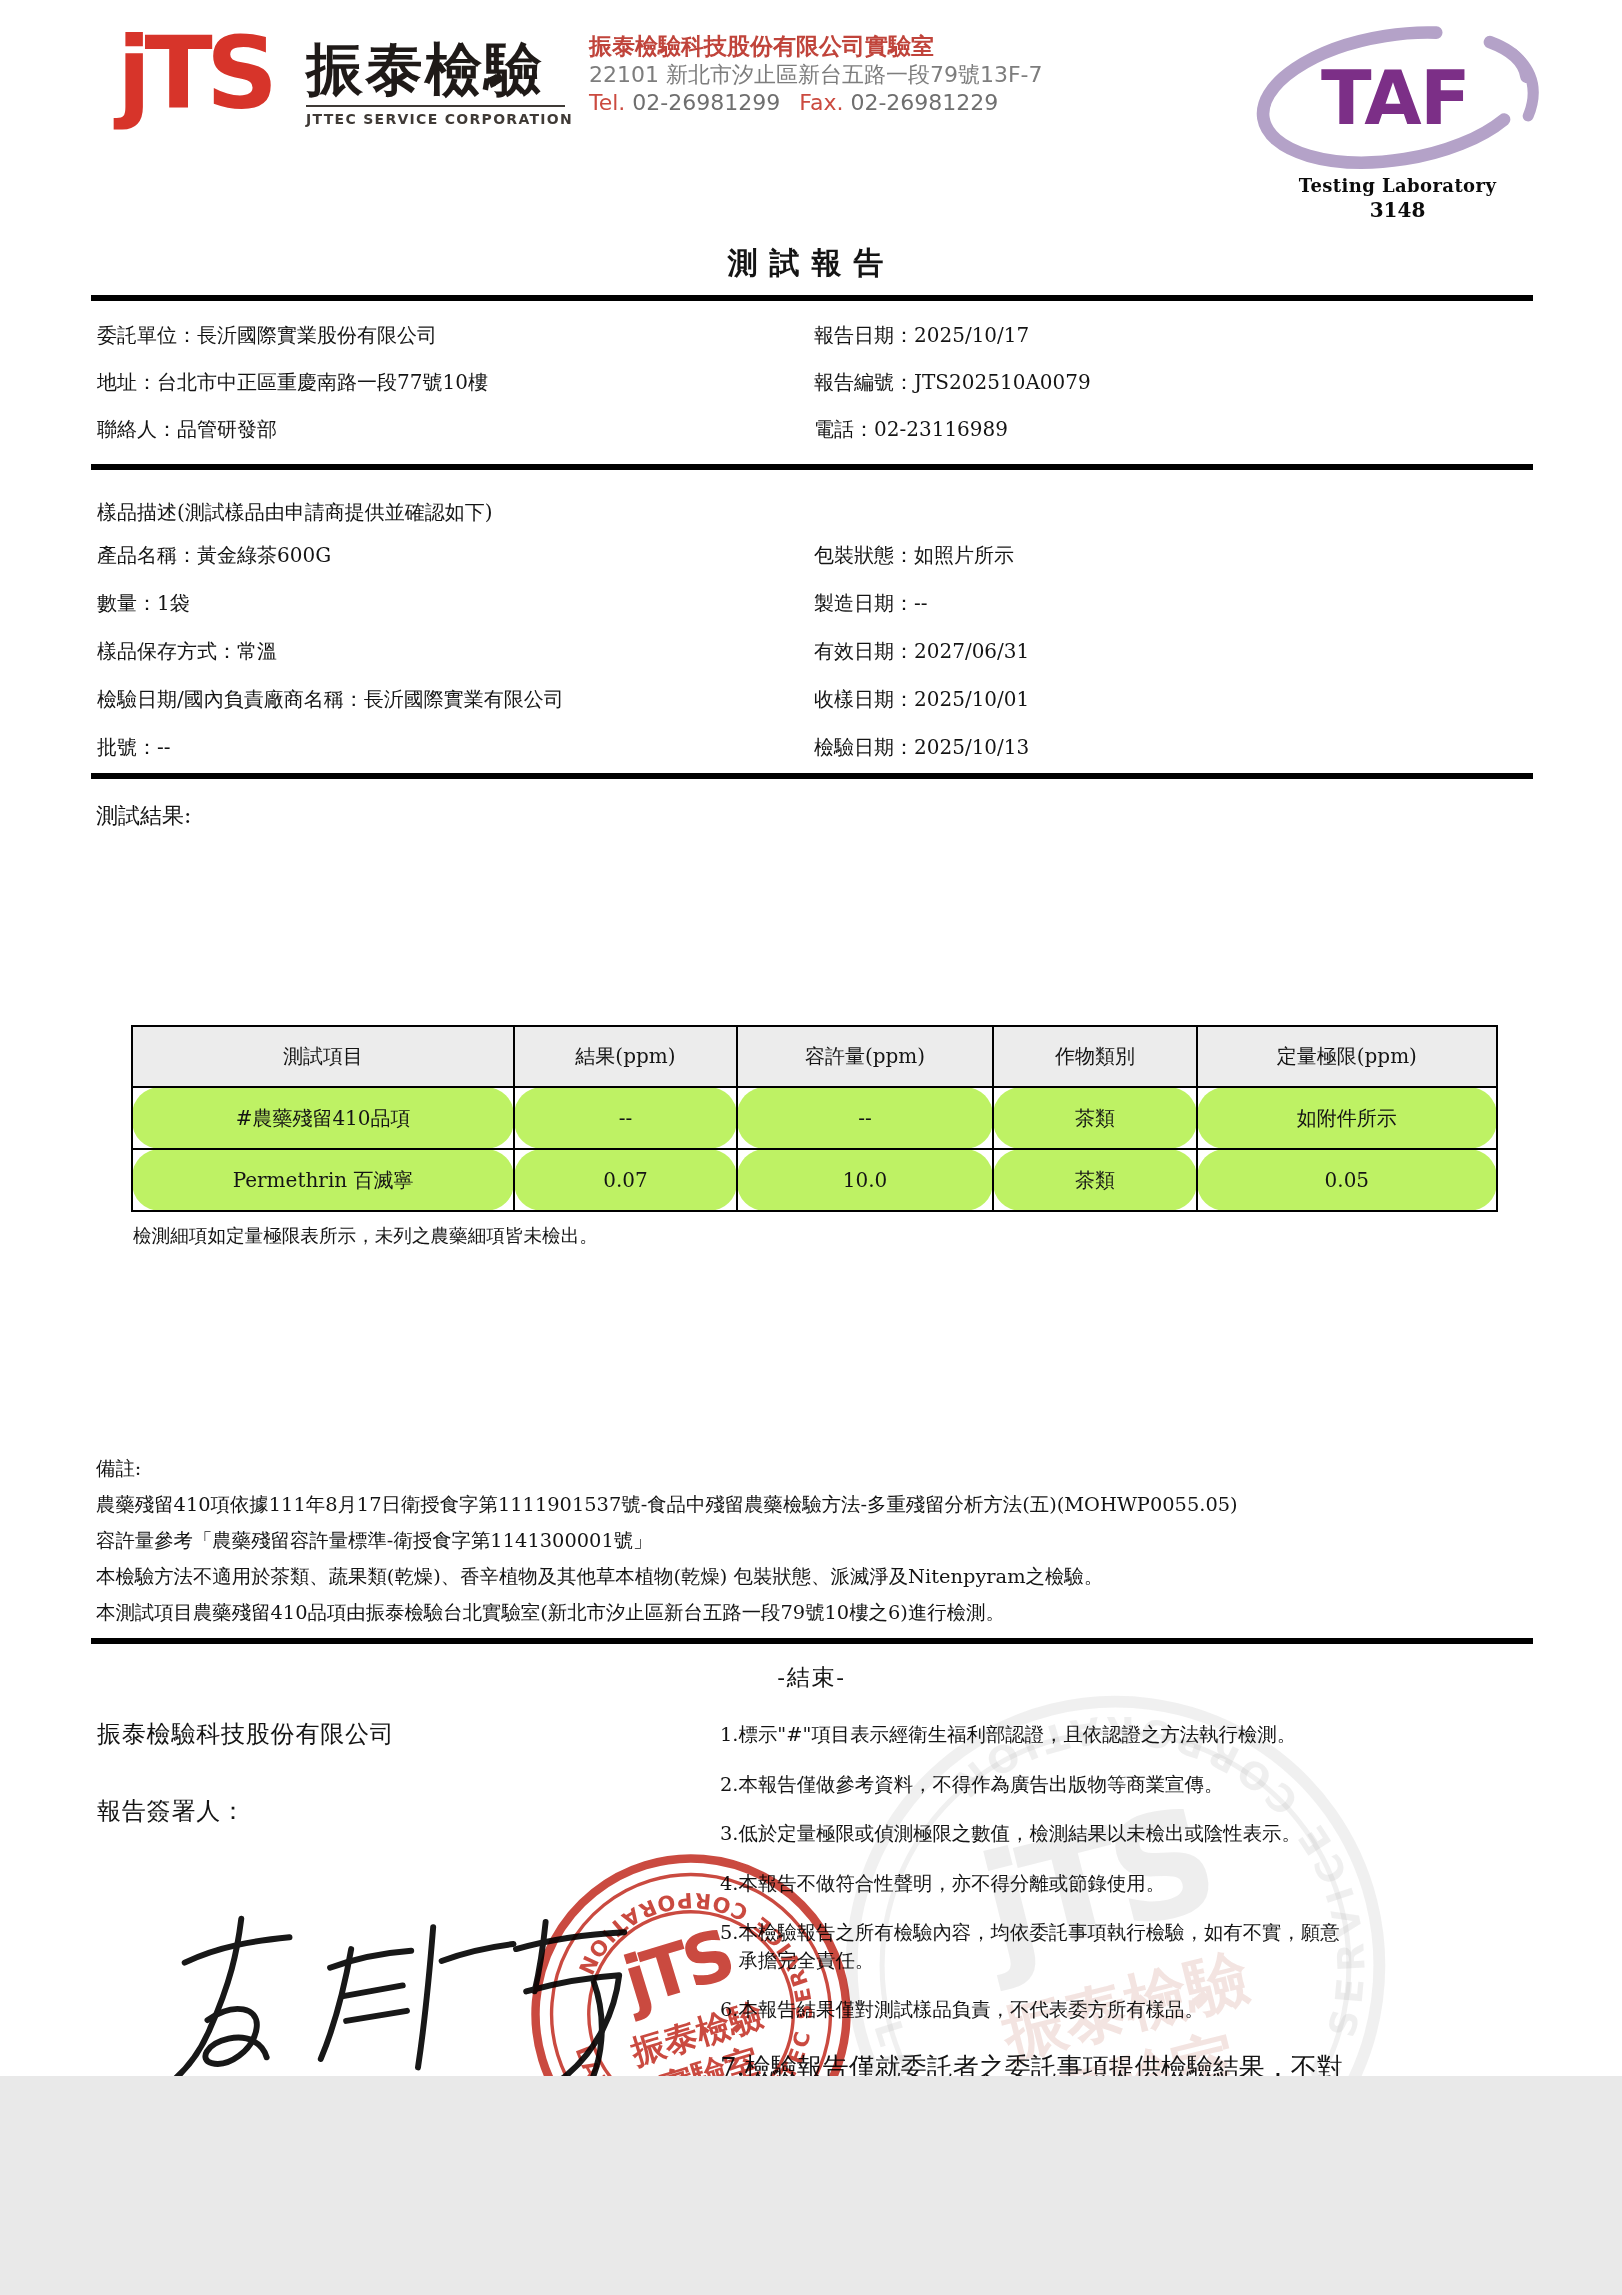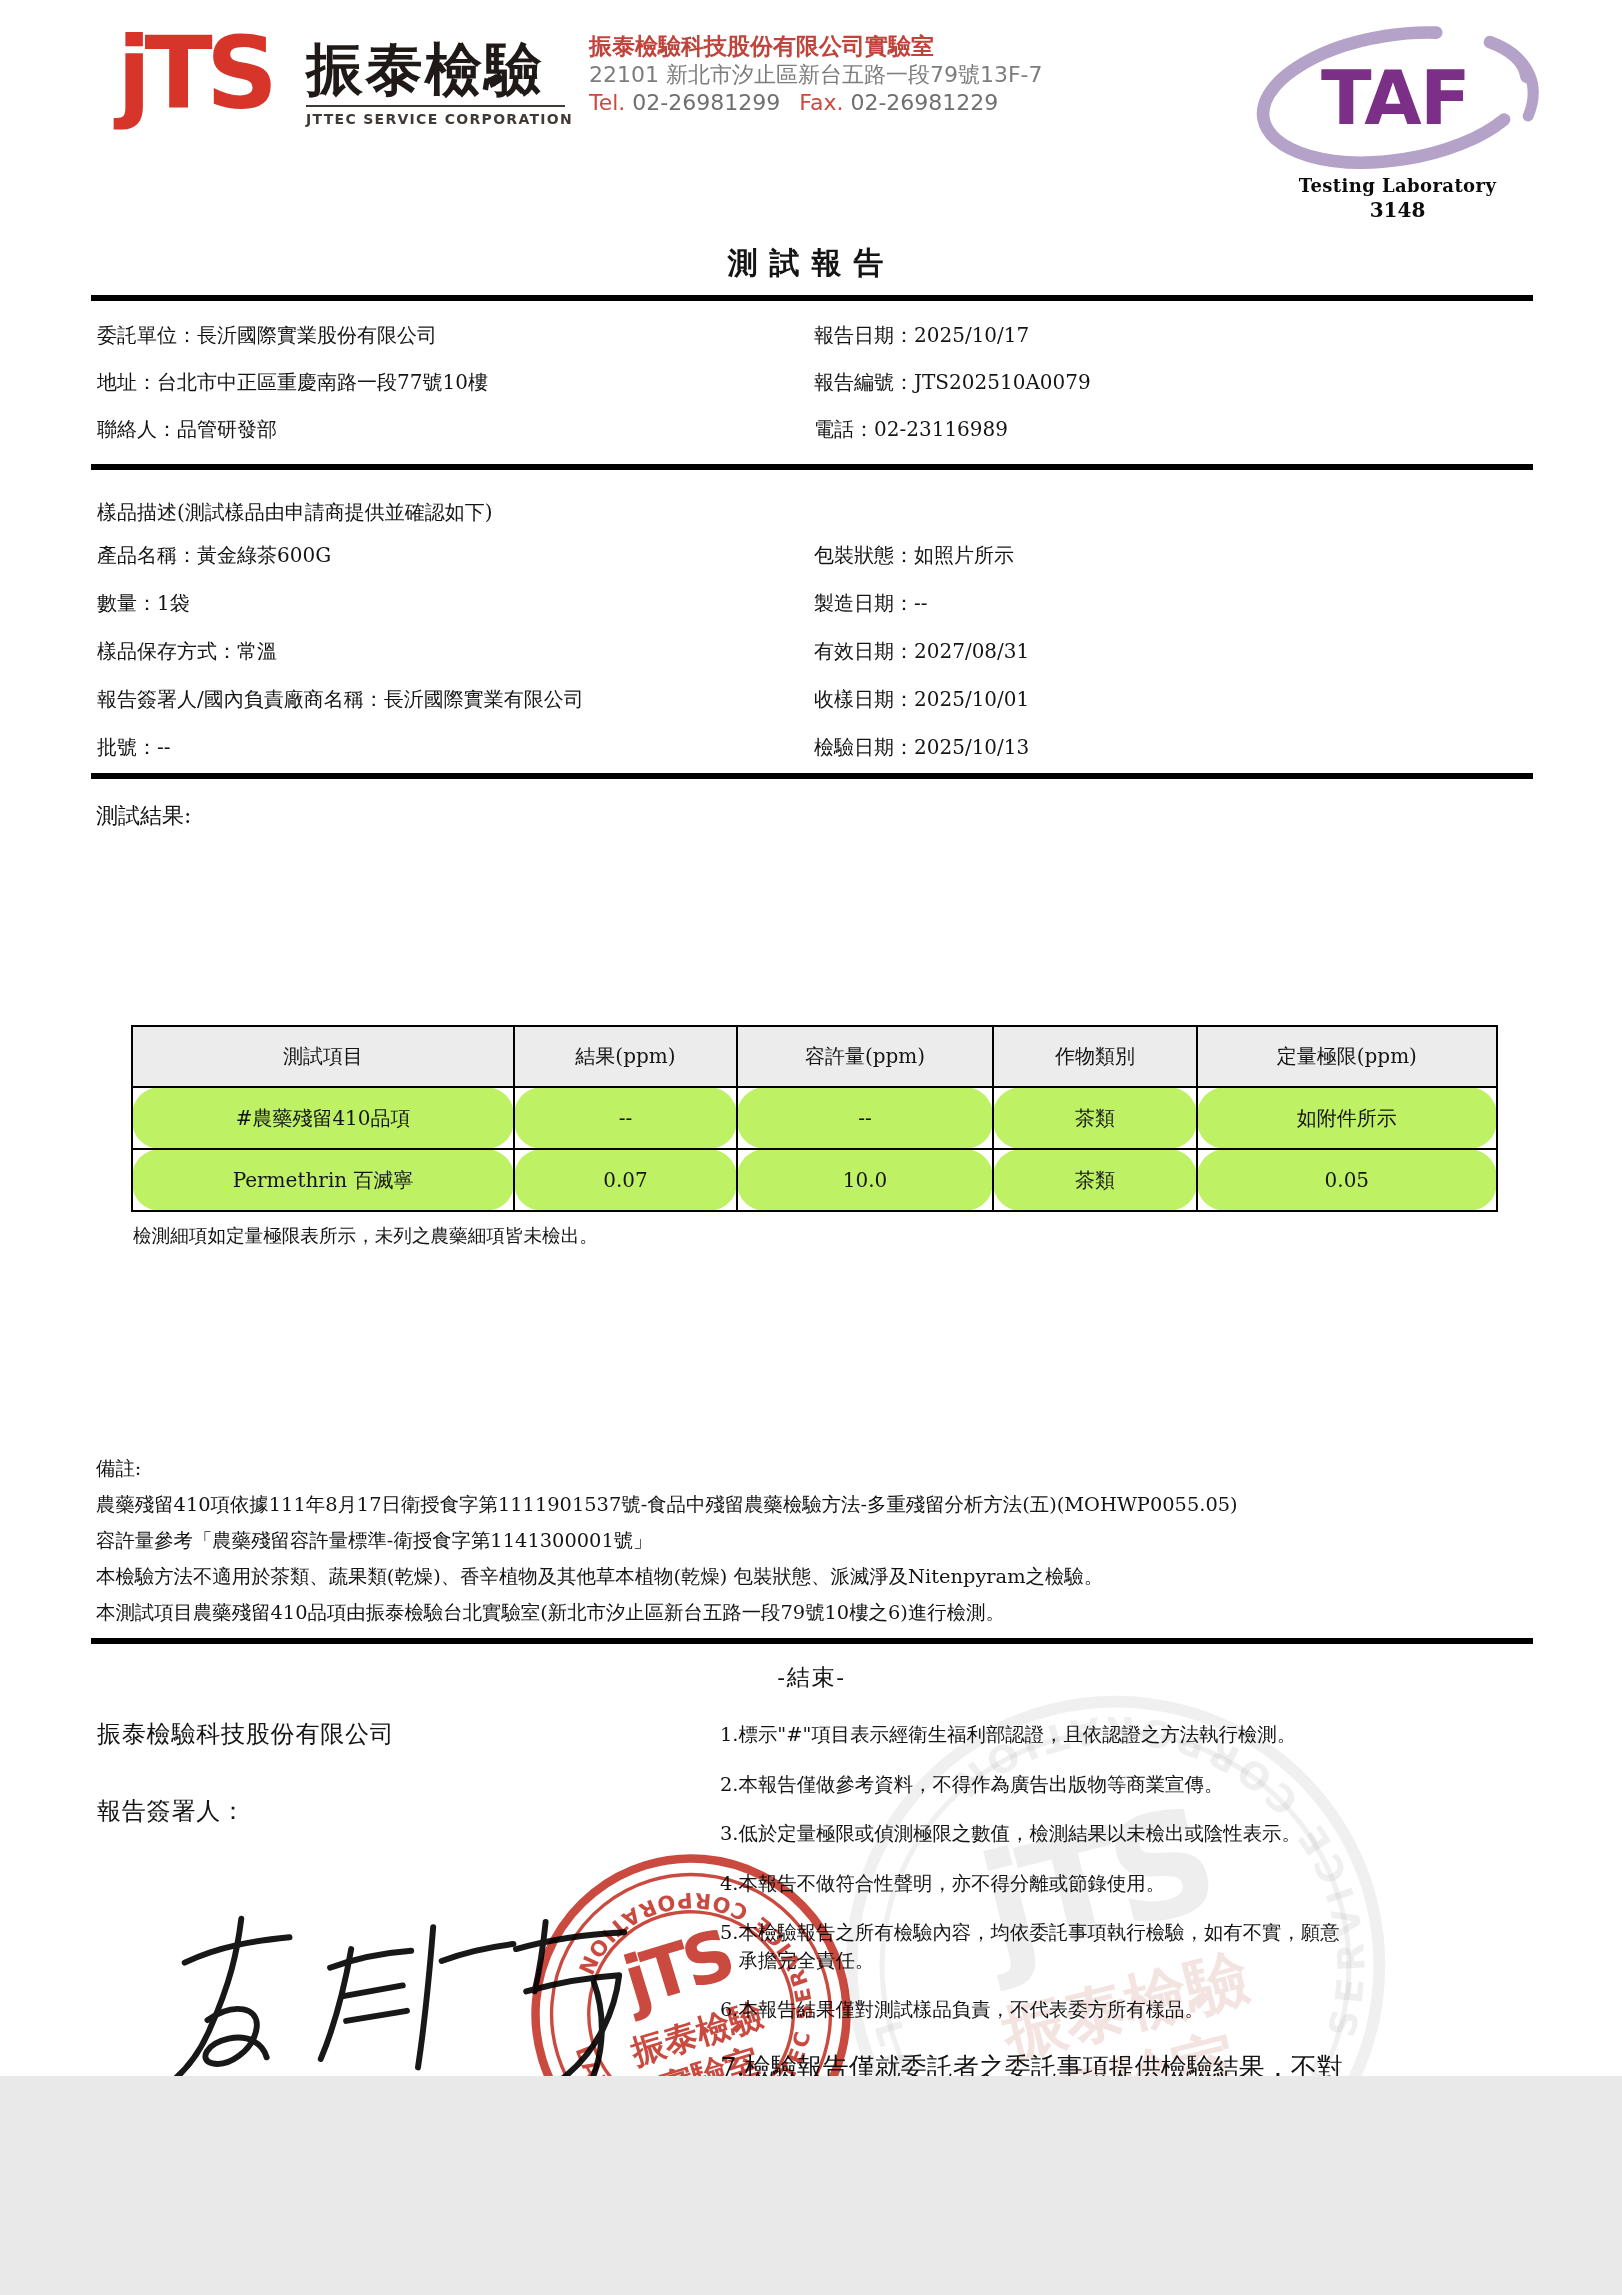--- a/index.html
+++ b/index.html
@@ -104,27 +104,27 @@
     <div class="kv"><span>報告編號：</span><span>JTS202510A0079</span></div>
     <div class="kv"><span>電話：</span><span>02-23116989</span></div>
   </div>
   <div class="rule" style="top:464px"></div>
 
   <div class="sample-head">樣品描述(測試樣品由申請商提供並確認如下)</div>
   <div class="col sample-left">
     <div class="kv"><span>產品名稱：</span><span>黃金綠茶600G</span></div>
     <div class="kv"><span>數量：</span><span>1袋</span></div>
     <div class="kv"><span>樣品保存方式：</span><span>常溫</span></div>
-    <div class="kv"><span>報告簽署人/國內負責廠商名稱：</span><span>長沂國際實業有限公司</span></div>
+    <div class="kv"><span>檢驗日期/國內負責廠商名稱：</span><span>長沂國際實業有限公司</span></div>
     <div class="kv"><span>批號：</span><span>--</span></div>
   </div>
   <div class="col sample-right">
     <div class="kv"><span>包裝狀態：</span><span>如照片所示</span></div>
     <div class="kv"><span>製造日期：</span><span>--</span></div>
-    <div class="kv"><span>有效日期：</span><span>2027/08/31</span></div>
+    <div class="kv"><span>有效日期：</span><span>2027/06/31</span></div>
     <div class="kv"><span>收樣日期：</span><span>2025/10/01</span></div>
     <div class="kv"><span>檢驗日期：</span><span>2025/10/13</span></div>
   </div>
   <div class="rule" style="top:773px"></div>
 
   <div class="results-head">測試結果:</div>
   <table class="results-table">
     <colgroup>
         <col style="width:28%">
         <col style="width:16.3%">

